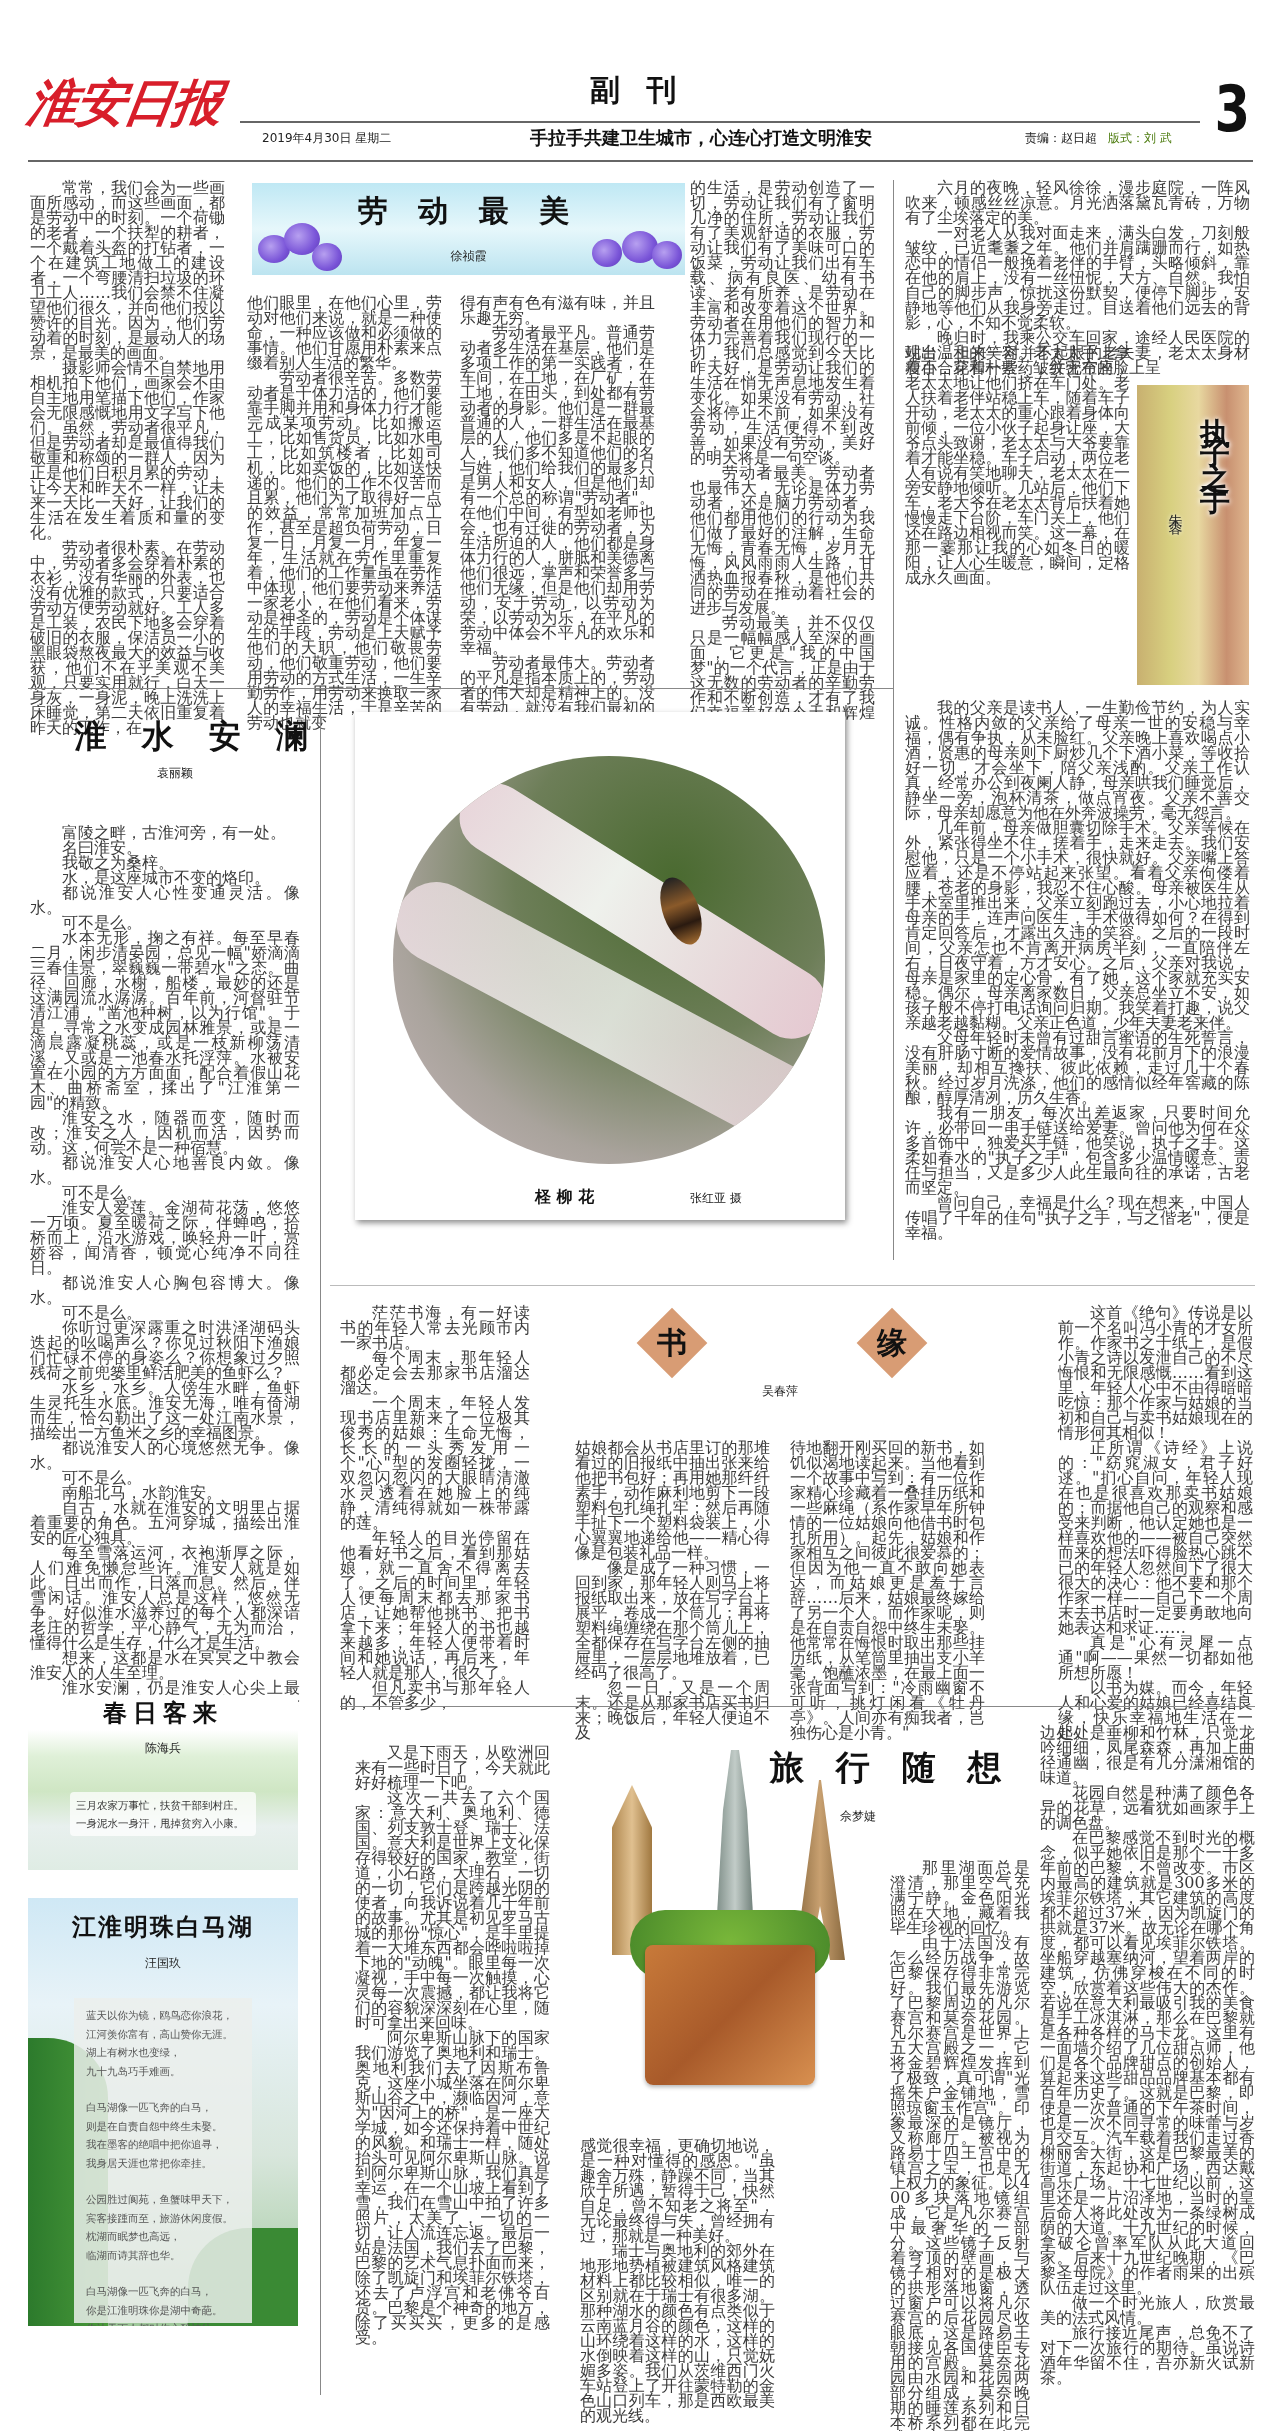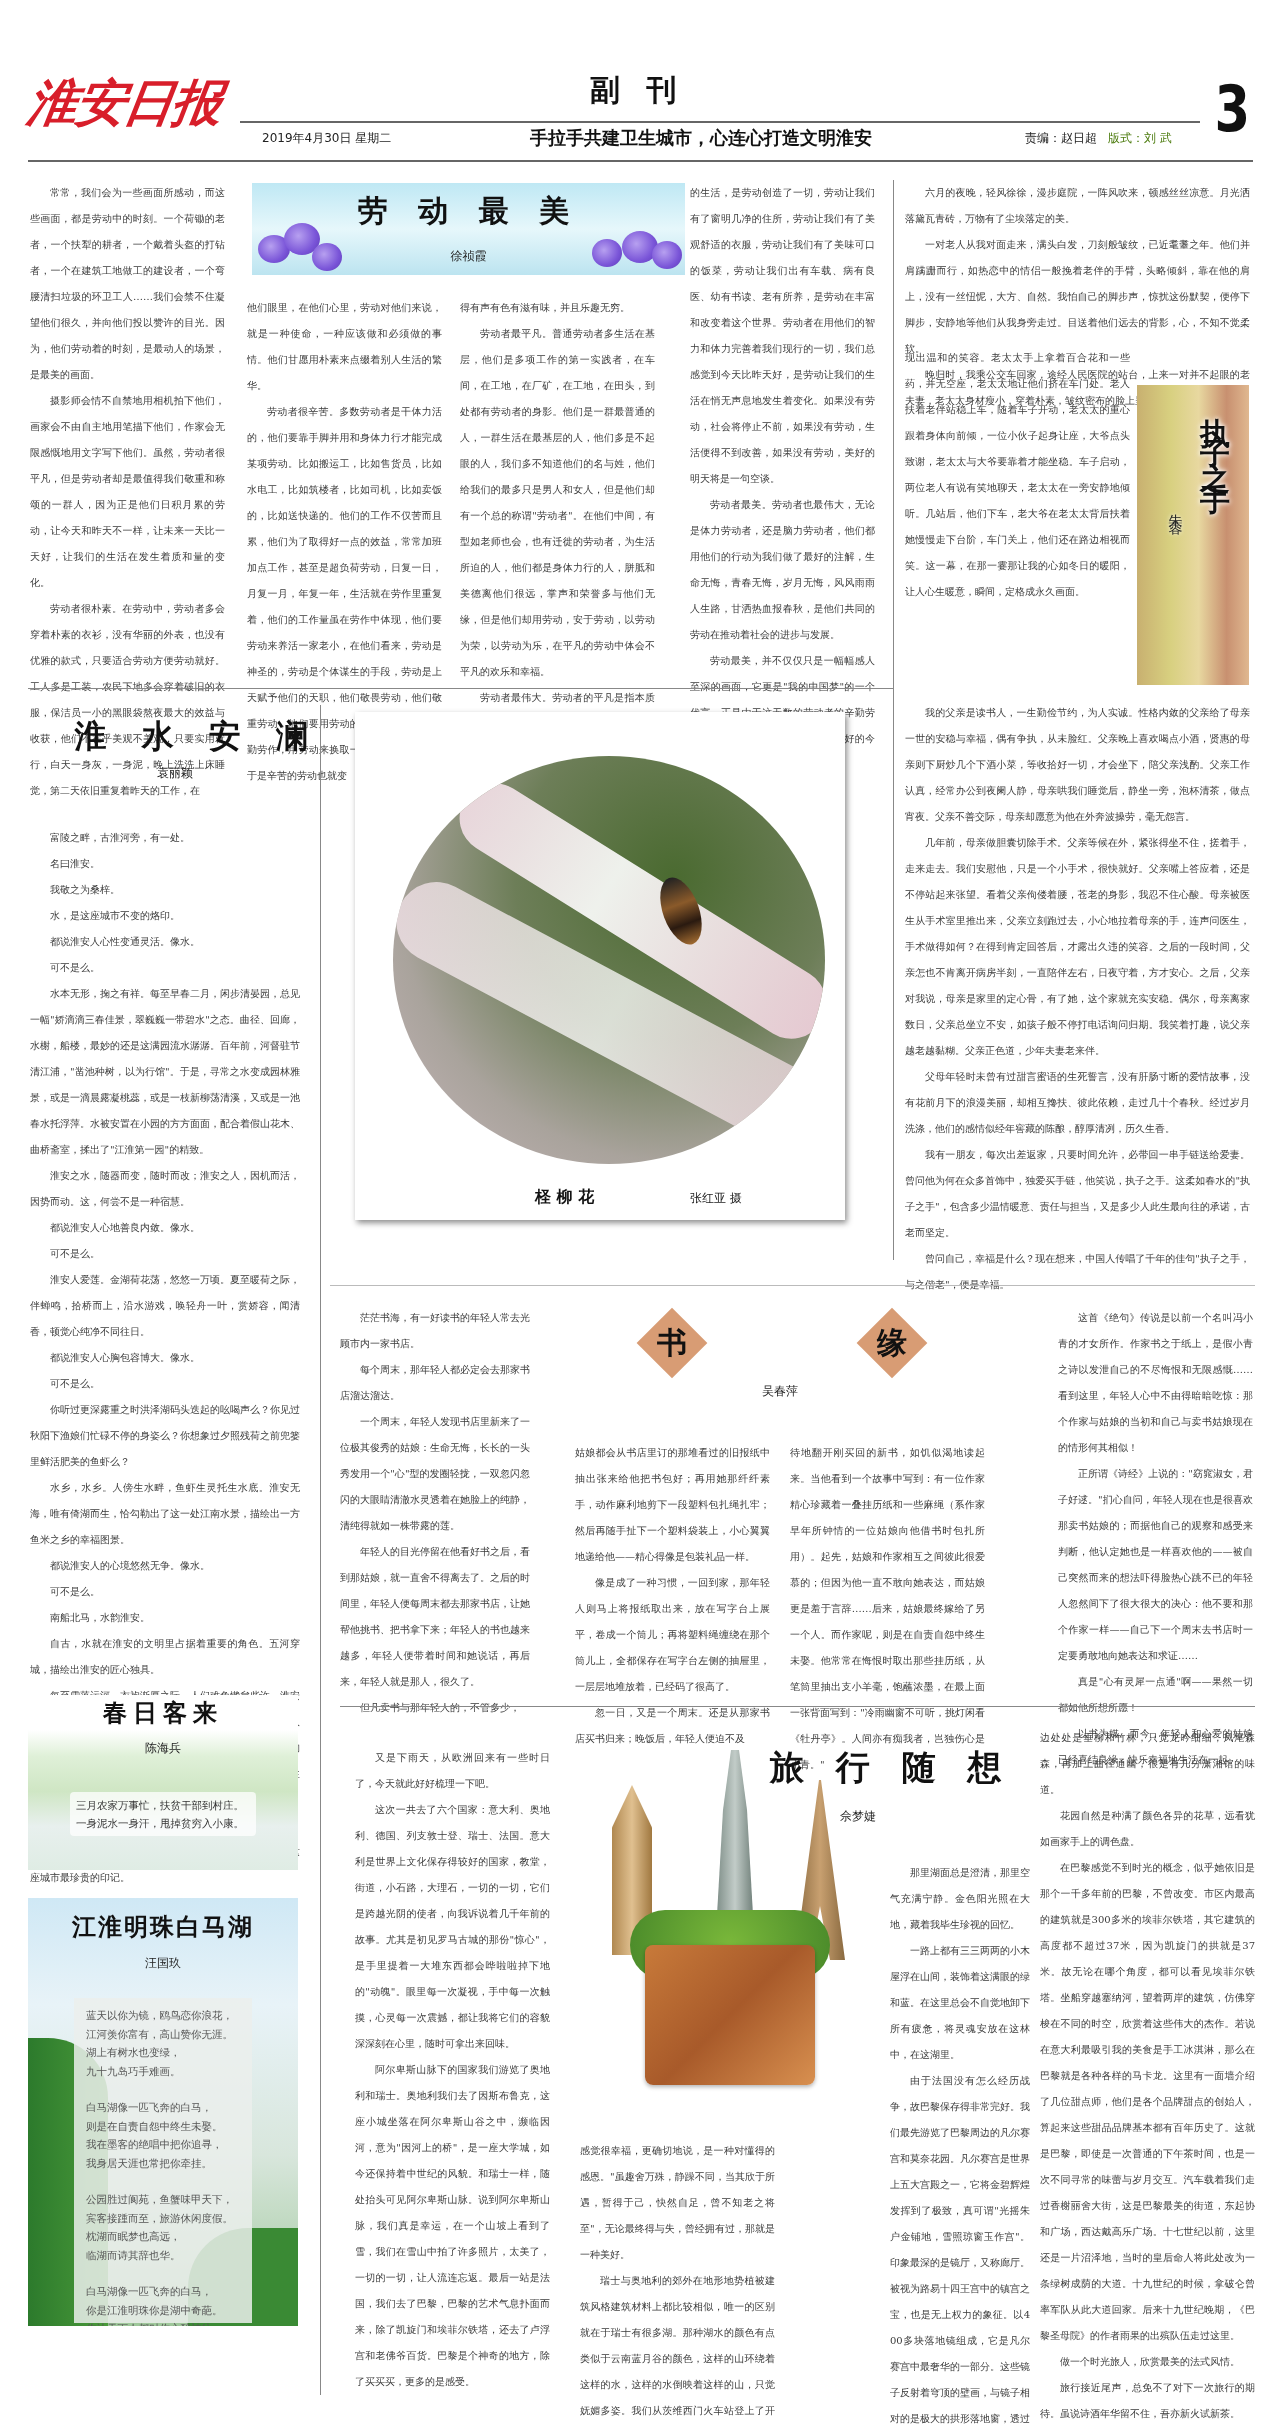--- a/index.html
+++ b/index.html
@@ -1,18 +1,18 @@
 <!DOCTYPE html>
 <html><head>
 <meta charset="utf-8">
 <style>
 *{box-sizing:border-box;margin:0;padding:0}
 body{width:1280px;height:2431px;background:#fff;font-family:"DejaVu Serif","Liberation Serif",serif;color:#333;position:relative;overflow:hidden}
 .abs{position:absolute}
-.txt{font-size:10px;line-height:26px;color:#3a3a3a;text-align:justify;word-break:break-all}
+.txt{font-size:16px;line-height:15px;color:#3a3a3a;text-align:justify;word-break:break-all}
 .txt p{text-indent:2em}
 .txt p.ni{text-indent:0}
 .hd-title{font-family:"DejaVu Sans","Liberation Sans",sans-serif;font-weight:bold;color:#111}
 .author{font-family:"DejaVu Sans","Liberation Sans",sans-serif;font-size:12px;color:#222;text-align:center}
 .rule{position:absolute;background:#888}
 .vrule{position:absolute;width:1px;background:#888}
 .flower{position:absolute;border-radius:50%;background:radial-gradient(circle at 40% 40%,#b7a0f0,#7a55d8 60%,#5a38b5)}
 .diamond{position:absolute;width:50px;height:50px;background:#d89c74;transform:rotate(45deg)}
 .diamond-char{position:absolute;width:70px;text-align:center;font-family:"DejaVu Sans",sans-serif;font-weight:bold;font-size:30px;color:#111}
 </style>
@@ -210,21 +210,20 @@
   <div class="abs" style="left:55px;top:205px;width:170px;height:140px;border-radius:8px;background:linear-gradient(135deg,#c87a3a,#a85a2a 50%,#d89050);box-shadow:0 2px 4px rgba(0,0,0,0.3)"></div>
 </div>
 <div class="abs hd-title" style="left:770px;top:1745px;font-size:34px;letter-spacing:10px">旅 行 随 想</div>
 <div class="abs author" style="left:840px;top:1808px">佘梦婕</div>
 <div class="abs txt" style="left:580px;top:2138px;width:195px">
   <p class="ni">感觉很幸福，更确切地说，是一种对懂得的感恩。"虽趣舍万殊，静躁不同，当其欣于所遇，暂得于己，快然自足，曾不知老之将至"，无论最终得与失，曾经拥有过，那就是一种美好。</p>
   <p>瑞士与奥地利的郊外在地形地势植被建筑风格建筑材料上都比较相似，唯一的区别就在于瑞士有很多湖。那种湖水的颜色有点类似于云南蓝月谷的颜色，这样的山环绕着这样的水，这样的水倒映着这样的山，只觉妩媚多姿。我们从茨维西门火车站登上了开往蒙特勒的金色山口列车，那是西欧最美的观光线。</p>
 </div>
 <div class="abs txt" style="left:890px;top:1860px;width:140px">
   <p>那里湖面总是澄清，那里空气充满宁静。金色阳光照在大地，藏着我毕生珍视的回忆。</p>
-  <p>一路上都有三三两两的小木屋浮在山间，装饰着这满眼的绿和蓝。在这里总会不自觉地卸下所有疲惫，将灵魂安放在这林中，在这湖里。</p>
   <p>由于法国没有怎么经历战争，故巴黎保存得非常完好。我们最先游览了巴黎周边的凡尔赛宫和莫奈花园。凡尔赛宫是世界上五大宫殿之一，它将金碧辉煌发挥到了极致，真可谓"光摇朱户金铺地，雪照琼窗玉作宫"。印象最深的是镜厅，又称廊厅。被视为路易十四王宫中的镇宫之宝，也是无上权力的象征。以400多块落地镜组成，它是凡尔赛宫中最奢华的一部分。这些镜子反射着穹顶的壁画，与镜子相对的是极大的拱形落地窗，透过窗户可以将凡尔赛宫的后花园尽收眼底，这是路易王朝接见各国使臣专用的宫殿。莫奈花园由水园和花园两部分组成，莫奈晚期的睡莲系列和日本桥系列都在此完成。水园是一个人工湖，岸</p>
 </div>
 <div class="abs txt" style="left:1040px;top:1725px;width:215px">
   <p class="ni">边处处是垂柳和竹林，只觉龙吟细细，凤尾森森，再加上曲径通幽，很是有几分潇湘馆的味道。</p>
   <p>花园自然是种满了颜色各异的花草，远看犹如画家手上的调色盘。</p>
   <p>在巴黎感觉不到时光的概念，似乎她依旧是那个一千多年前的巴黎，不曾改变。市区内最高的建筑就是300多米的埃菲尔铁塔，其它建筑的高度都不超过37米，因为凯旋门的拱就是37米。故无论在哪个角度，都可以看见埃菲尔铁塔。坐船穿越塞纳河，望着两岸的建筑，仿佛穿梭在不同的时空，欣赏着这些伟大的杰作。若说在意大利最吸引我的美食是手工冰淇淋，那么在巴黎就是各种各样的马卡龙。这里有一面墙介绍了几位甜点师，他们是各个品牌甜点的创始人，算起来这些甜品品牌基本都有百年历史了。这就是巴黎，即使是一次普通的下午茶时间，也是一次不同寻常的味蕾与岁月交互。汽车载着我们走过香榭丽舍大街，这是巴黎最美的街道，东起协和广场，西达戴高乐广场。十七世纪以前，这里还是一片沼泽地，当时的皇后命人将此处改为一条绿树成荫的大道。十九世纪的时候，拿破仑曾率军队从此大道回家。后来十九世纪晚期，《巴黎圣母院》的作者雨果的出殡队伍走过这里。</p>
   <p>做一个时光旅人，欣赏最美的法式风情。</p>
   <p>旅行接近尾声，总免不了对下一次旅行的期待。虽说诗酒年华留不住，吾亦新火试新茶。</p>
 </div>
 

